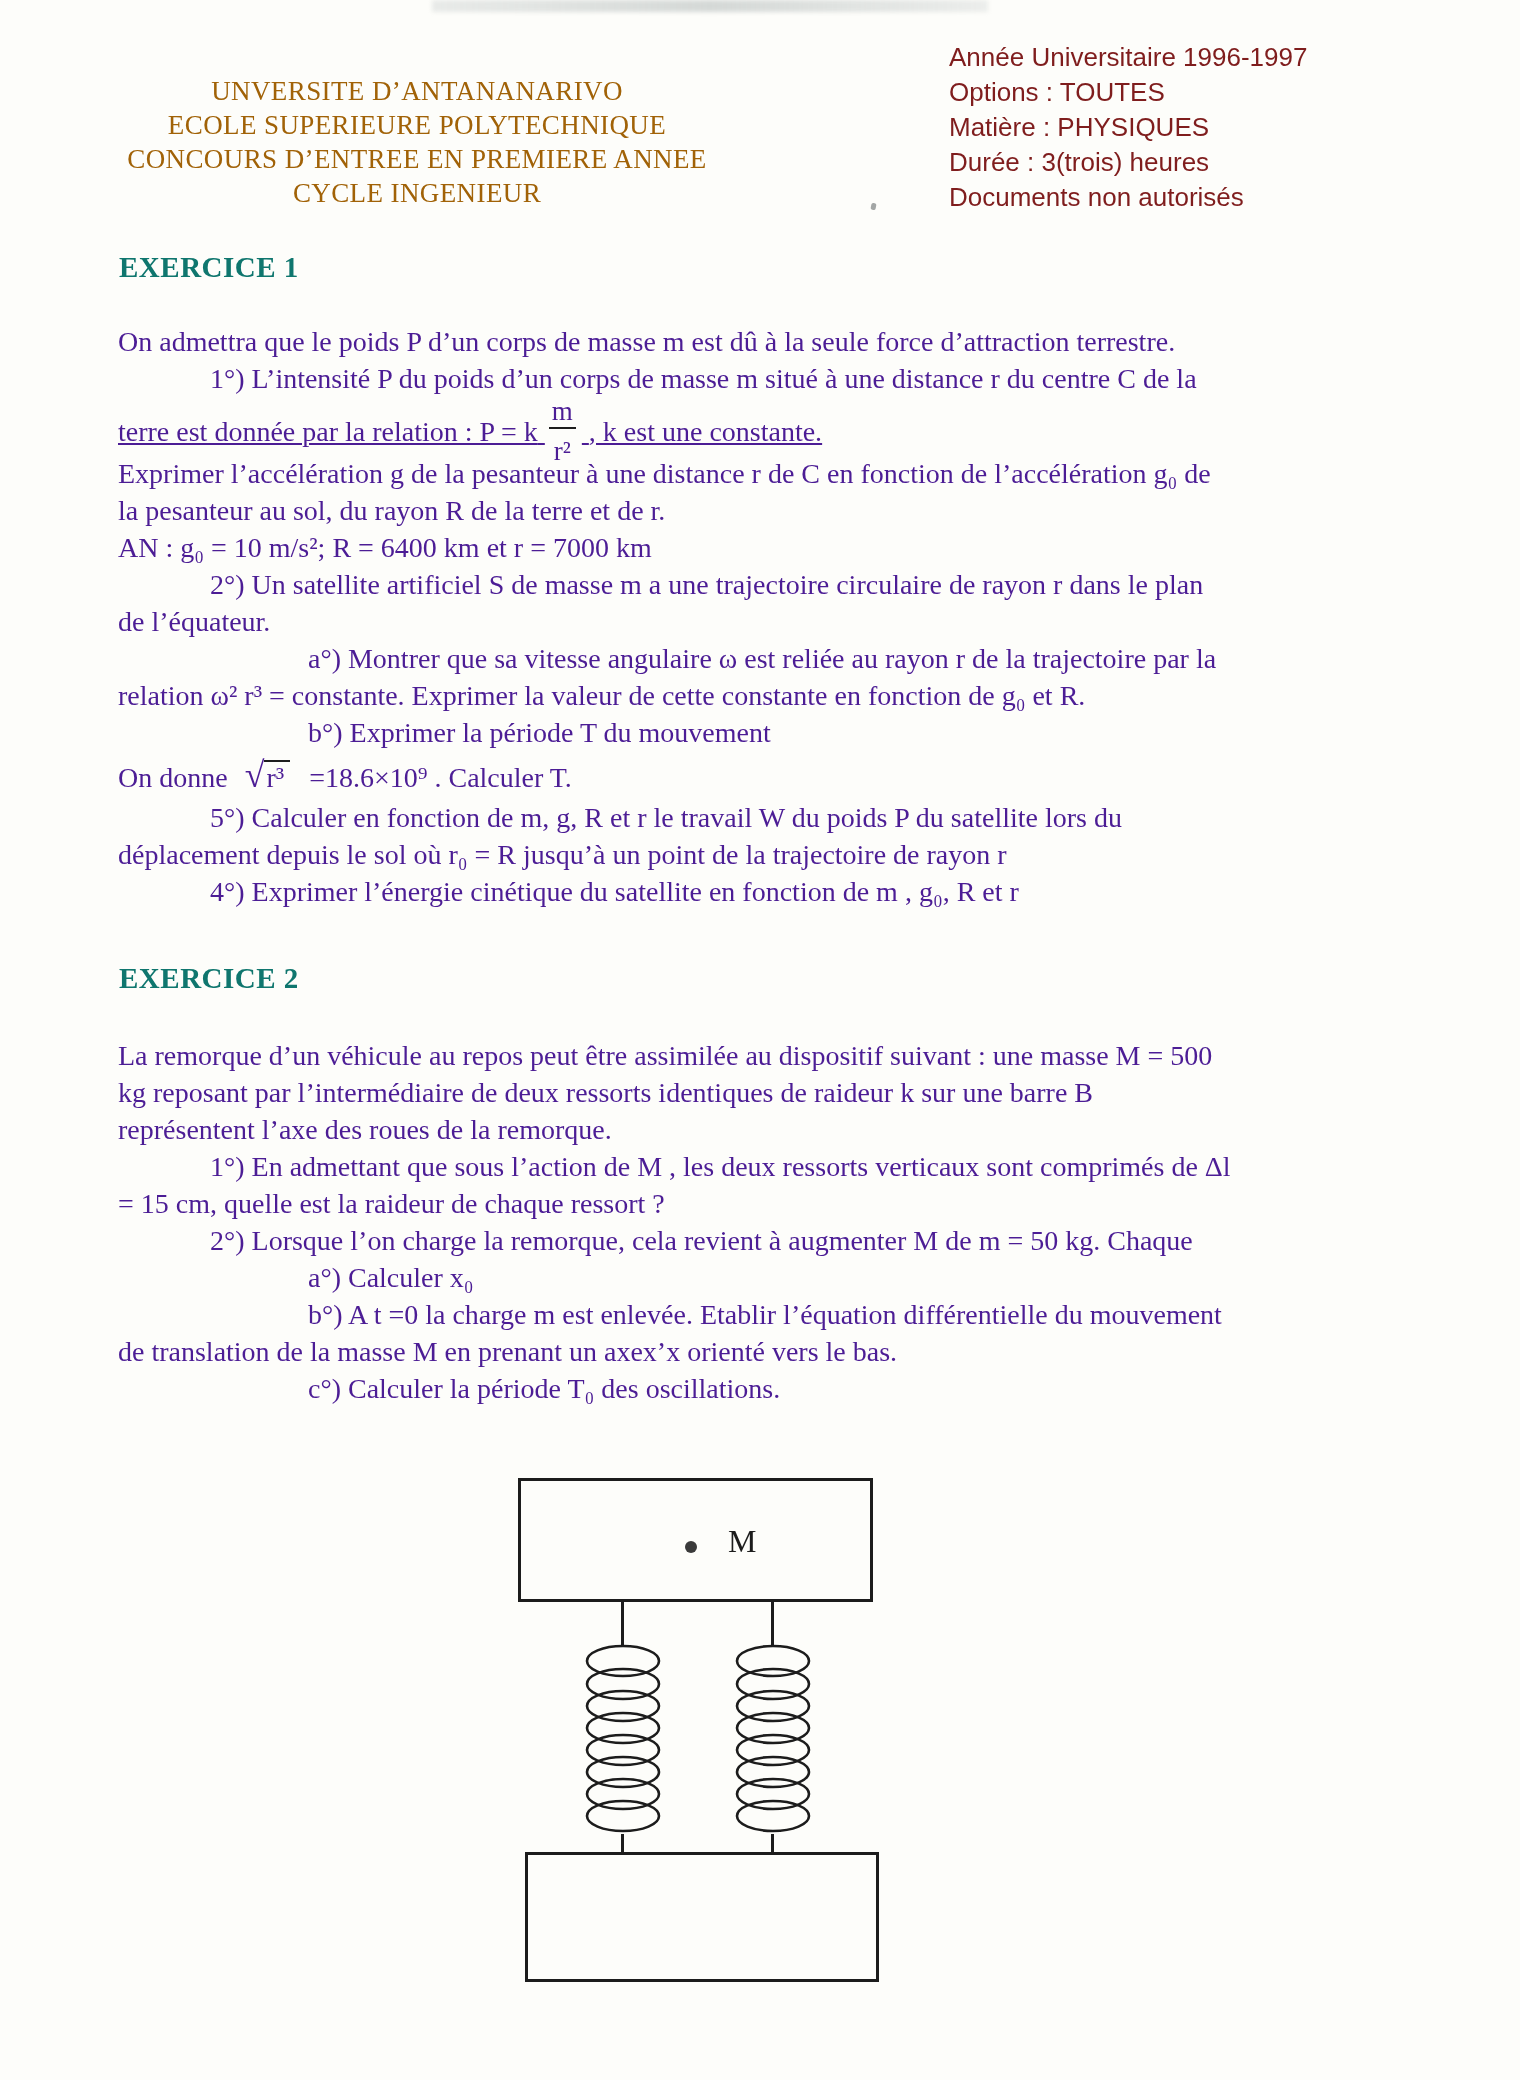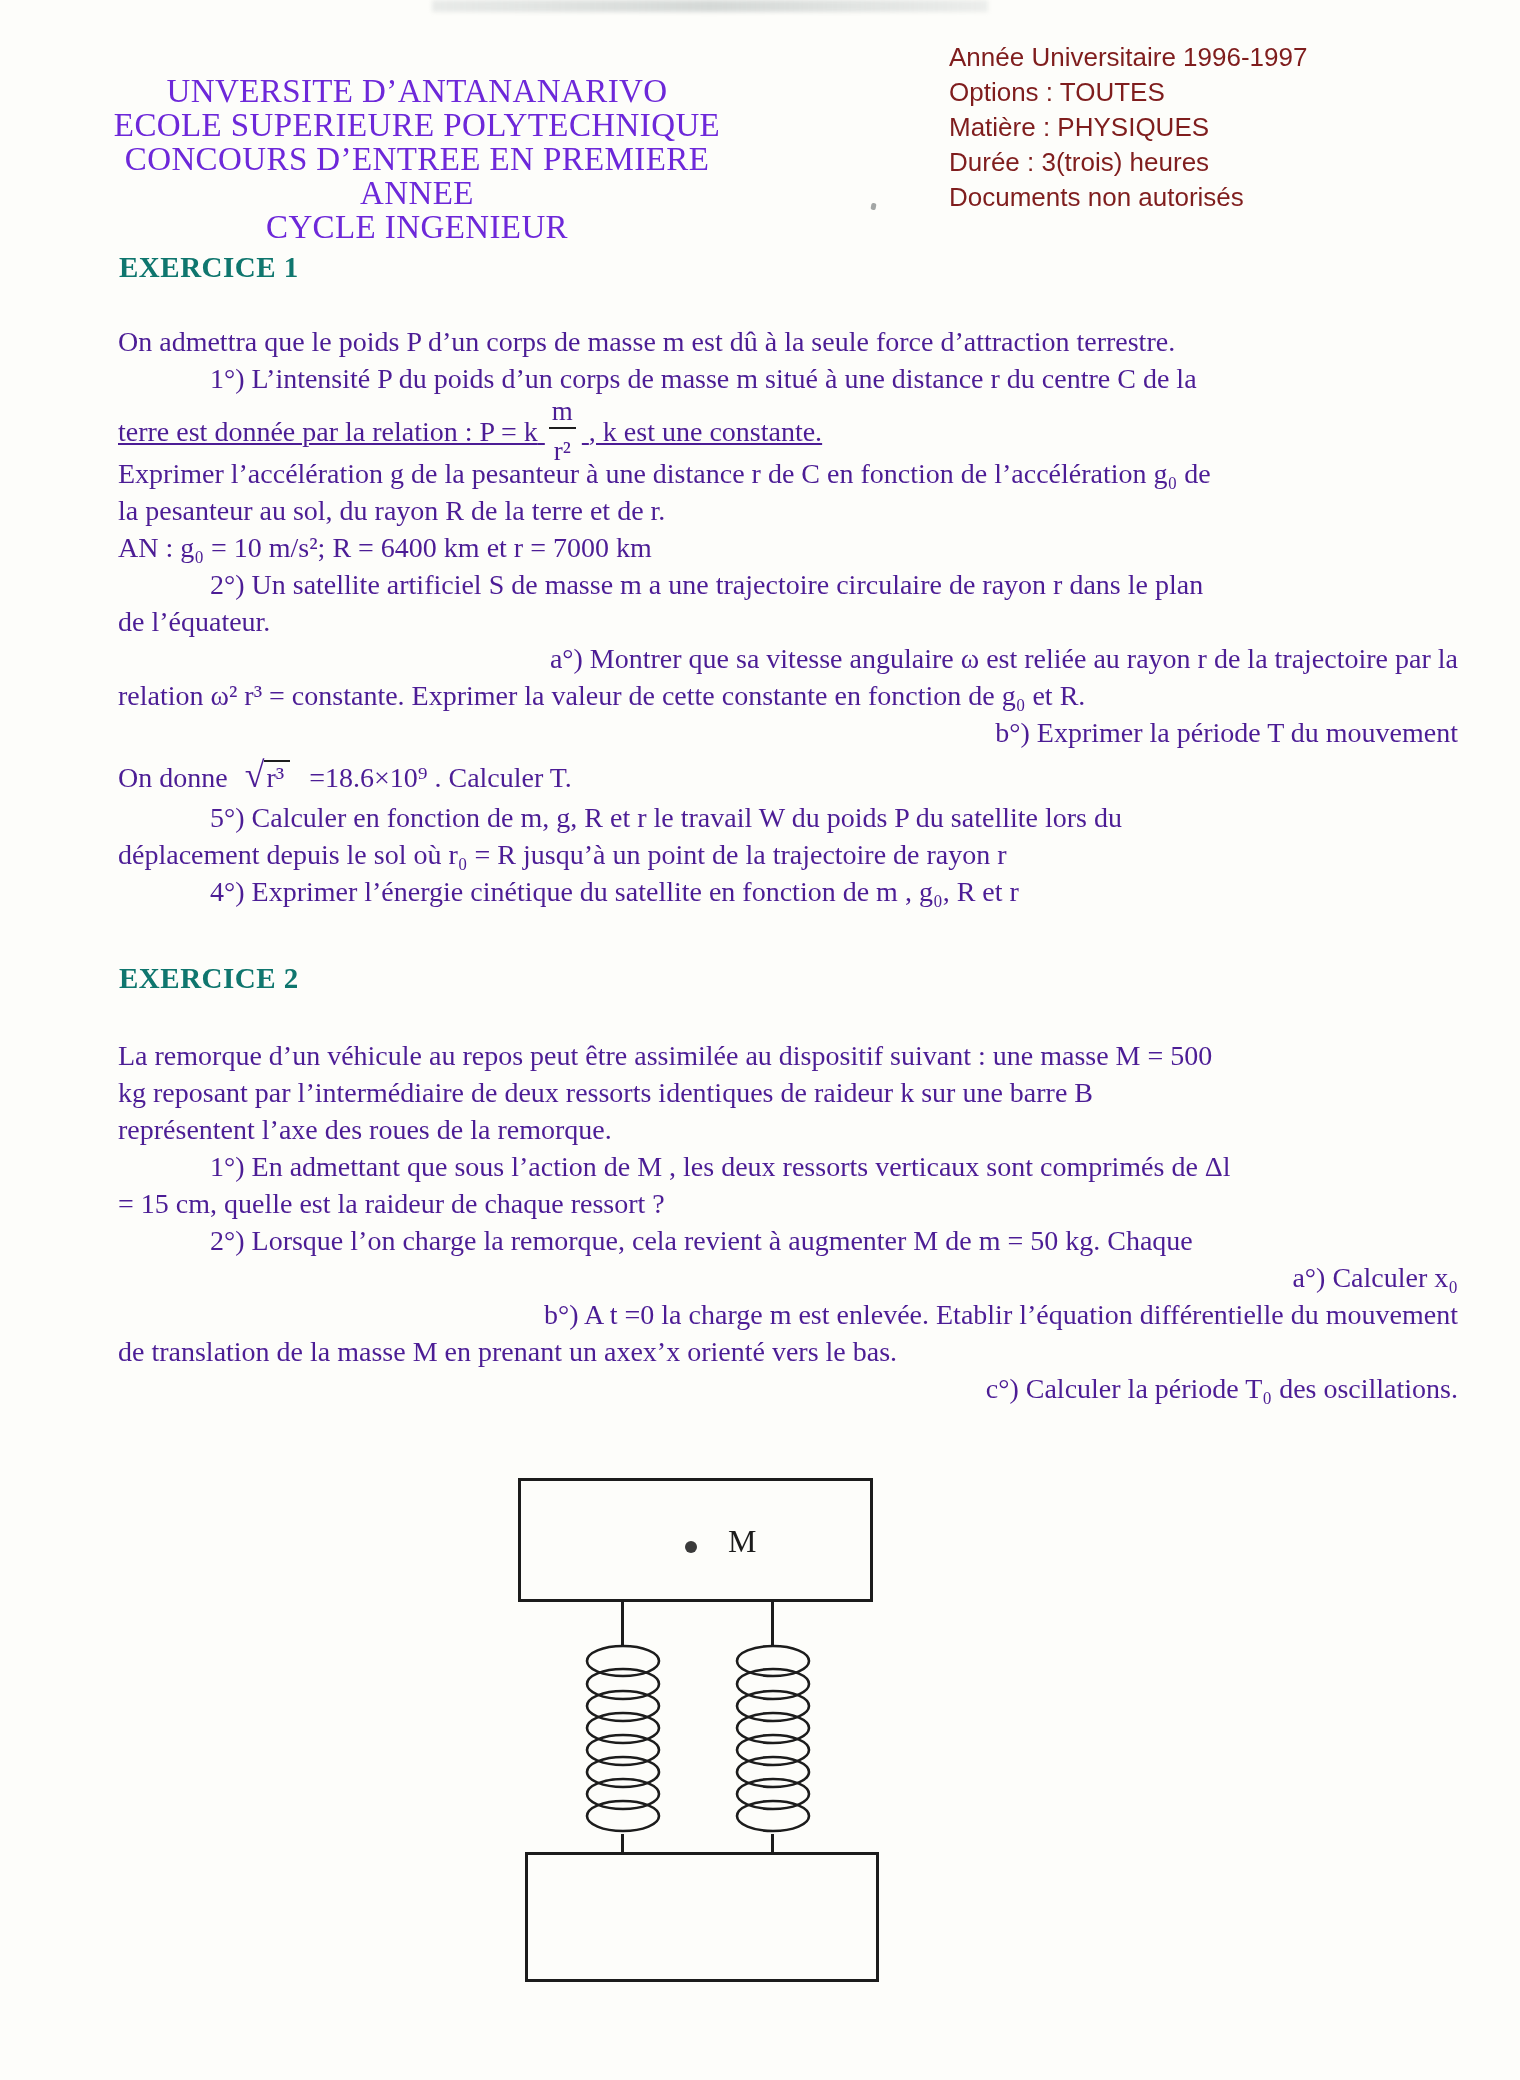--- a/index.html
+++ b/index.html
@@ -21,22 +21,22 @@
     filter:blur(2px);
   }
   .speck{
     position:absolute;left:871px;top:203px;width:5px;height:7px;
     background:rgba(90,95,95,.55);border-radius:2px;transform:rotate(12deg);
   }
 
   
   .hdr-left{
     position:absolute;left:88px;top:74px;width:658px;
-    text-align:center;font-size:33px;line-height:34px;letter-spacing:.4px;
-    color:#6d28d9;
+    text-align:center;font-size:27px;line-height:34px;letter-spacing:.4px;
+    color:#a16207;
   }
   .hdr-right{
     position:absolute;left:949px;top:40px;
     font-family:"Liberation Sans","DejaVu Sans",sans-serif;
     font-size:26px;line-height:35px;color:#7f1d1d;
   }
 
   
   .ex-title{
     position:absolute;left:119px;margin:0;
@@ -47,21 +47,21 @@
 
   
   .textblock{
     position:absolute;left:118px;width:1340px;
     font-size:28px;color:#4c1d95;
   }
   .ex1{top:323px;}
   .ex2b{top:1037px;}
   .ln{height:37px;line-height:37px;white-space:nowrap;}
   .ind1{padding-left:92px;}
-  .ind2{padding-left:190px;text-align:right;}
+  .ind2{padding-left:190px;}
 
   
   .formula-line{height:58px;line-height:58px;text-decoration:underline;}
   .frac{
     display:inline-block;vertical-align:middle;text-align:center;
     font-size:27px;line-height:1.06;margin:0 6px 6px 4px;
   }
   .frac .num{display:block;padding:0 3px 1px;border-bottom:2px solid #1d1d1d;}
   .frac .den{display:block;padding-top:8px;}
 

